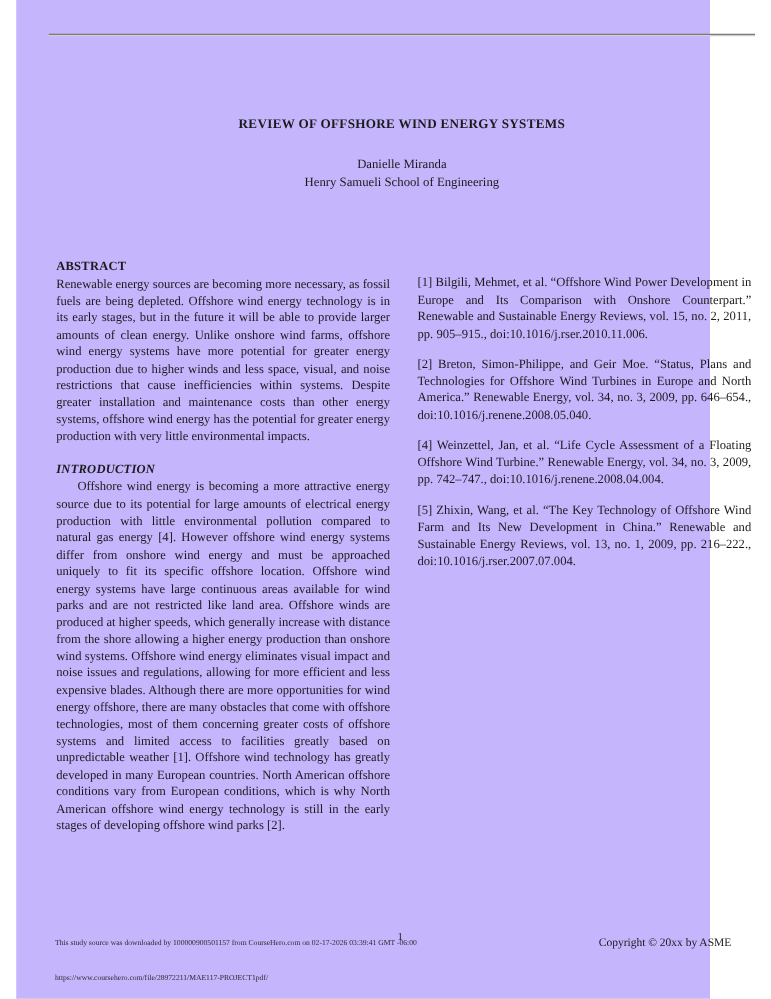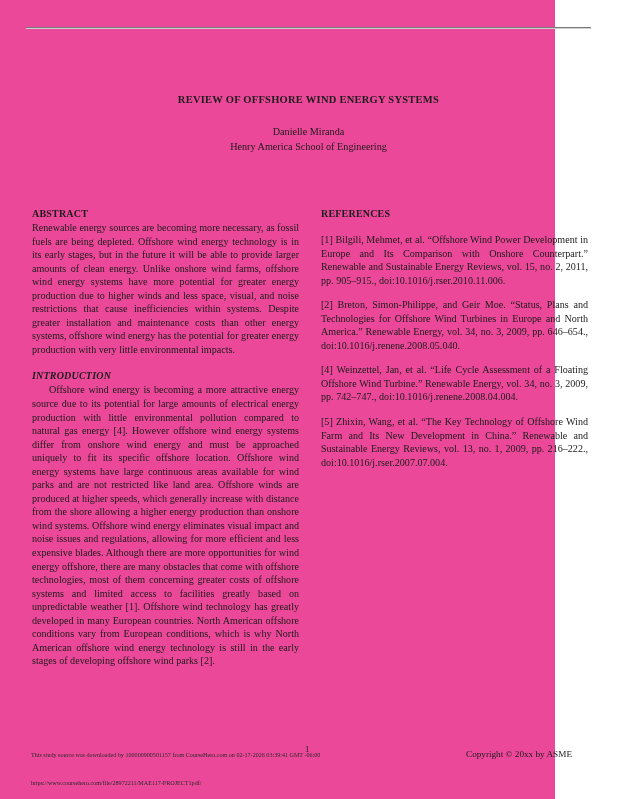--- a/index.html
+++ b/index.html
@@ -11,24 +11,24 @@
     width: 617px;
     height: 799px;
     position: relative;
     font-family: "Liberation Serif", "DejaVu Serif", serif;
     color: #1b1b1b;
     overflow: hidden;
   }
 
   .page {
     position: absolute;
-    left: 0; top: 0;
+    left: 13px; top: 0;
     width: 555px;
     height: 799px;
-    background: #ec4899;
+    background: #c4b5fd;
   }
 
   
   .top-rule {
     position: absolute;
     left: 26px;
     top: 27px;
     width: 565px;
     height: 1px;
     background: #7a7a7a;
@@ -144,39 +144,38 @@
 <body>
 
 <div class="page">
 
   <div class="top-rule"></div>
 
   <div class="title-block">
     <div class="paper-title">REVIEW OF OFFSHORE WIND ENERGY SYSTEMS</div>
     <div class="author-block">
       <span class="author-line">Danielle Miranda</span>
-      <span class="author-line">Henry America School of Engineering</span>
+      <span class="author-line">Henry Samueli School of Engineering</span>
     </div>
   </div>
 
   <div class="columns">
 
     <div class="col col-left">
 
       <div class="section-heading">ABSTRACT</div>
       <p class="body-par">Renewable energy sources are becoming more necessary, as fossil fuels are being depleted. Offshore wind energy technology is in its early stages, but in the future it will be able to provide larger amounts of clean energy. Unlike onshore wind farms, offshore wind energy systems have more potential for greater energy production due to higher winds and less space, visual, and noise restrictions that cause inefficiencies within systems. Despite greater installation and maintenance costs than other energy systems, offshore wind energy has the potential for greater energy production with very little environmental impacts.</p>
 
       <div class="section-heading gap-before-heading">INTRODUCTION</div>
       <p class="body-par indent-first">Offshore wind energy is becoming a more attractive energy source due to its potential for large amounts of electrical energy production with little environmental pollution compared to natural gas energy [4]. However offshore wind energy systems differ from onshore wind energy and must be approached uniquely to fit its specific offshore location. Offshore wind energy systems have large continuous areas available for wind parks and are not restricted like land area. Offshore winds are produced at higher speeds, which generally increase with distance from the shore allowing a higher energy production than onshore wind systems. Offshore wind energy eliminates visual impact and noise issues and regulations, allowing for more efficient and less expensive blades. Although there are more opportunities for wind energy offshore, there are many obstacles that come with offshore technologies, most of them concerning greater costs of offshore systems and limited access to facilities greatly based on unpredictable weather [1]. Offshore wind technology has greatly developed in many European countries. North American offshore conditions vary from European conditions, which is why North American offshore wind energy technology is still in the early stages of developing offshore wind parks [2].</p>
 
     </div>
 
     <div class="col col-right">
 
-      <div class="section-heading">REFERENCES</div>
 
       <div class="ref-list">
         <p class="ref-item">[1] Bilgili, Mehmet, et al. “Offshore Wind Power Development in Europe and Its Comparison with Onshore Counterpart.” Renewable and Sustainable Energy Reviews, vol. 15, no. 2, 2011, pp. 905–915., doi:10.1016/j.rser.2010.11.006.</p>
         <p class="ref-item">[2] Breton, Simon-Philippe, and Geir Moe. “Status, Plans and Technologies for Offshore Wind Turbines in Europe and North America.” Renewable Energy, vol. 34, no. 3, 2009, pp. 646–654., doi:10.1016/j.renene.2008.05.040.</p>
         <p class="ref-item">[4] Weinzettel, Jan, et al. “Life Cycle Assessment of a Floating Offshore Wind Turbine.” Renewable Energy, vol. 34, no. 3, 2009, pp. 742–747., doi:10.1016/j.renene.2008.04.004.</p>
         <p class="ref-item">[5] Zhixin, Wang, et al. “The Key Technology of Offshore Wind Farm and Its New Development in China.” Renewable and Sustainable Energy Reviews, vol. 13, no. 1, 2009, pp. 216–222., doi:10.1016/j.rser.2007.07.004.</p>
       </div>
 
     </div>
 

